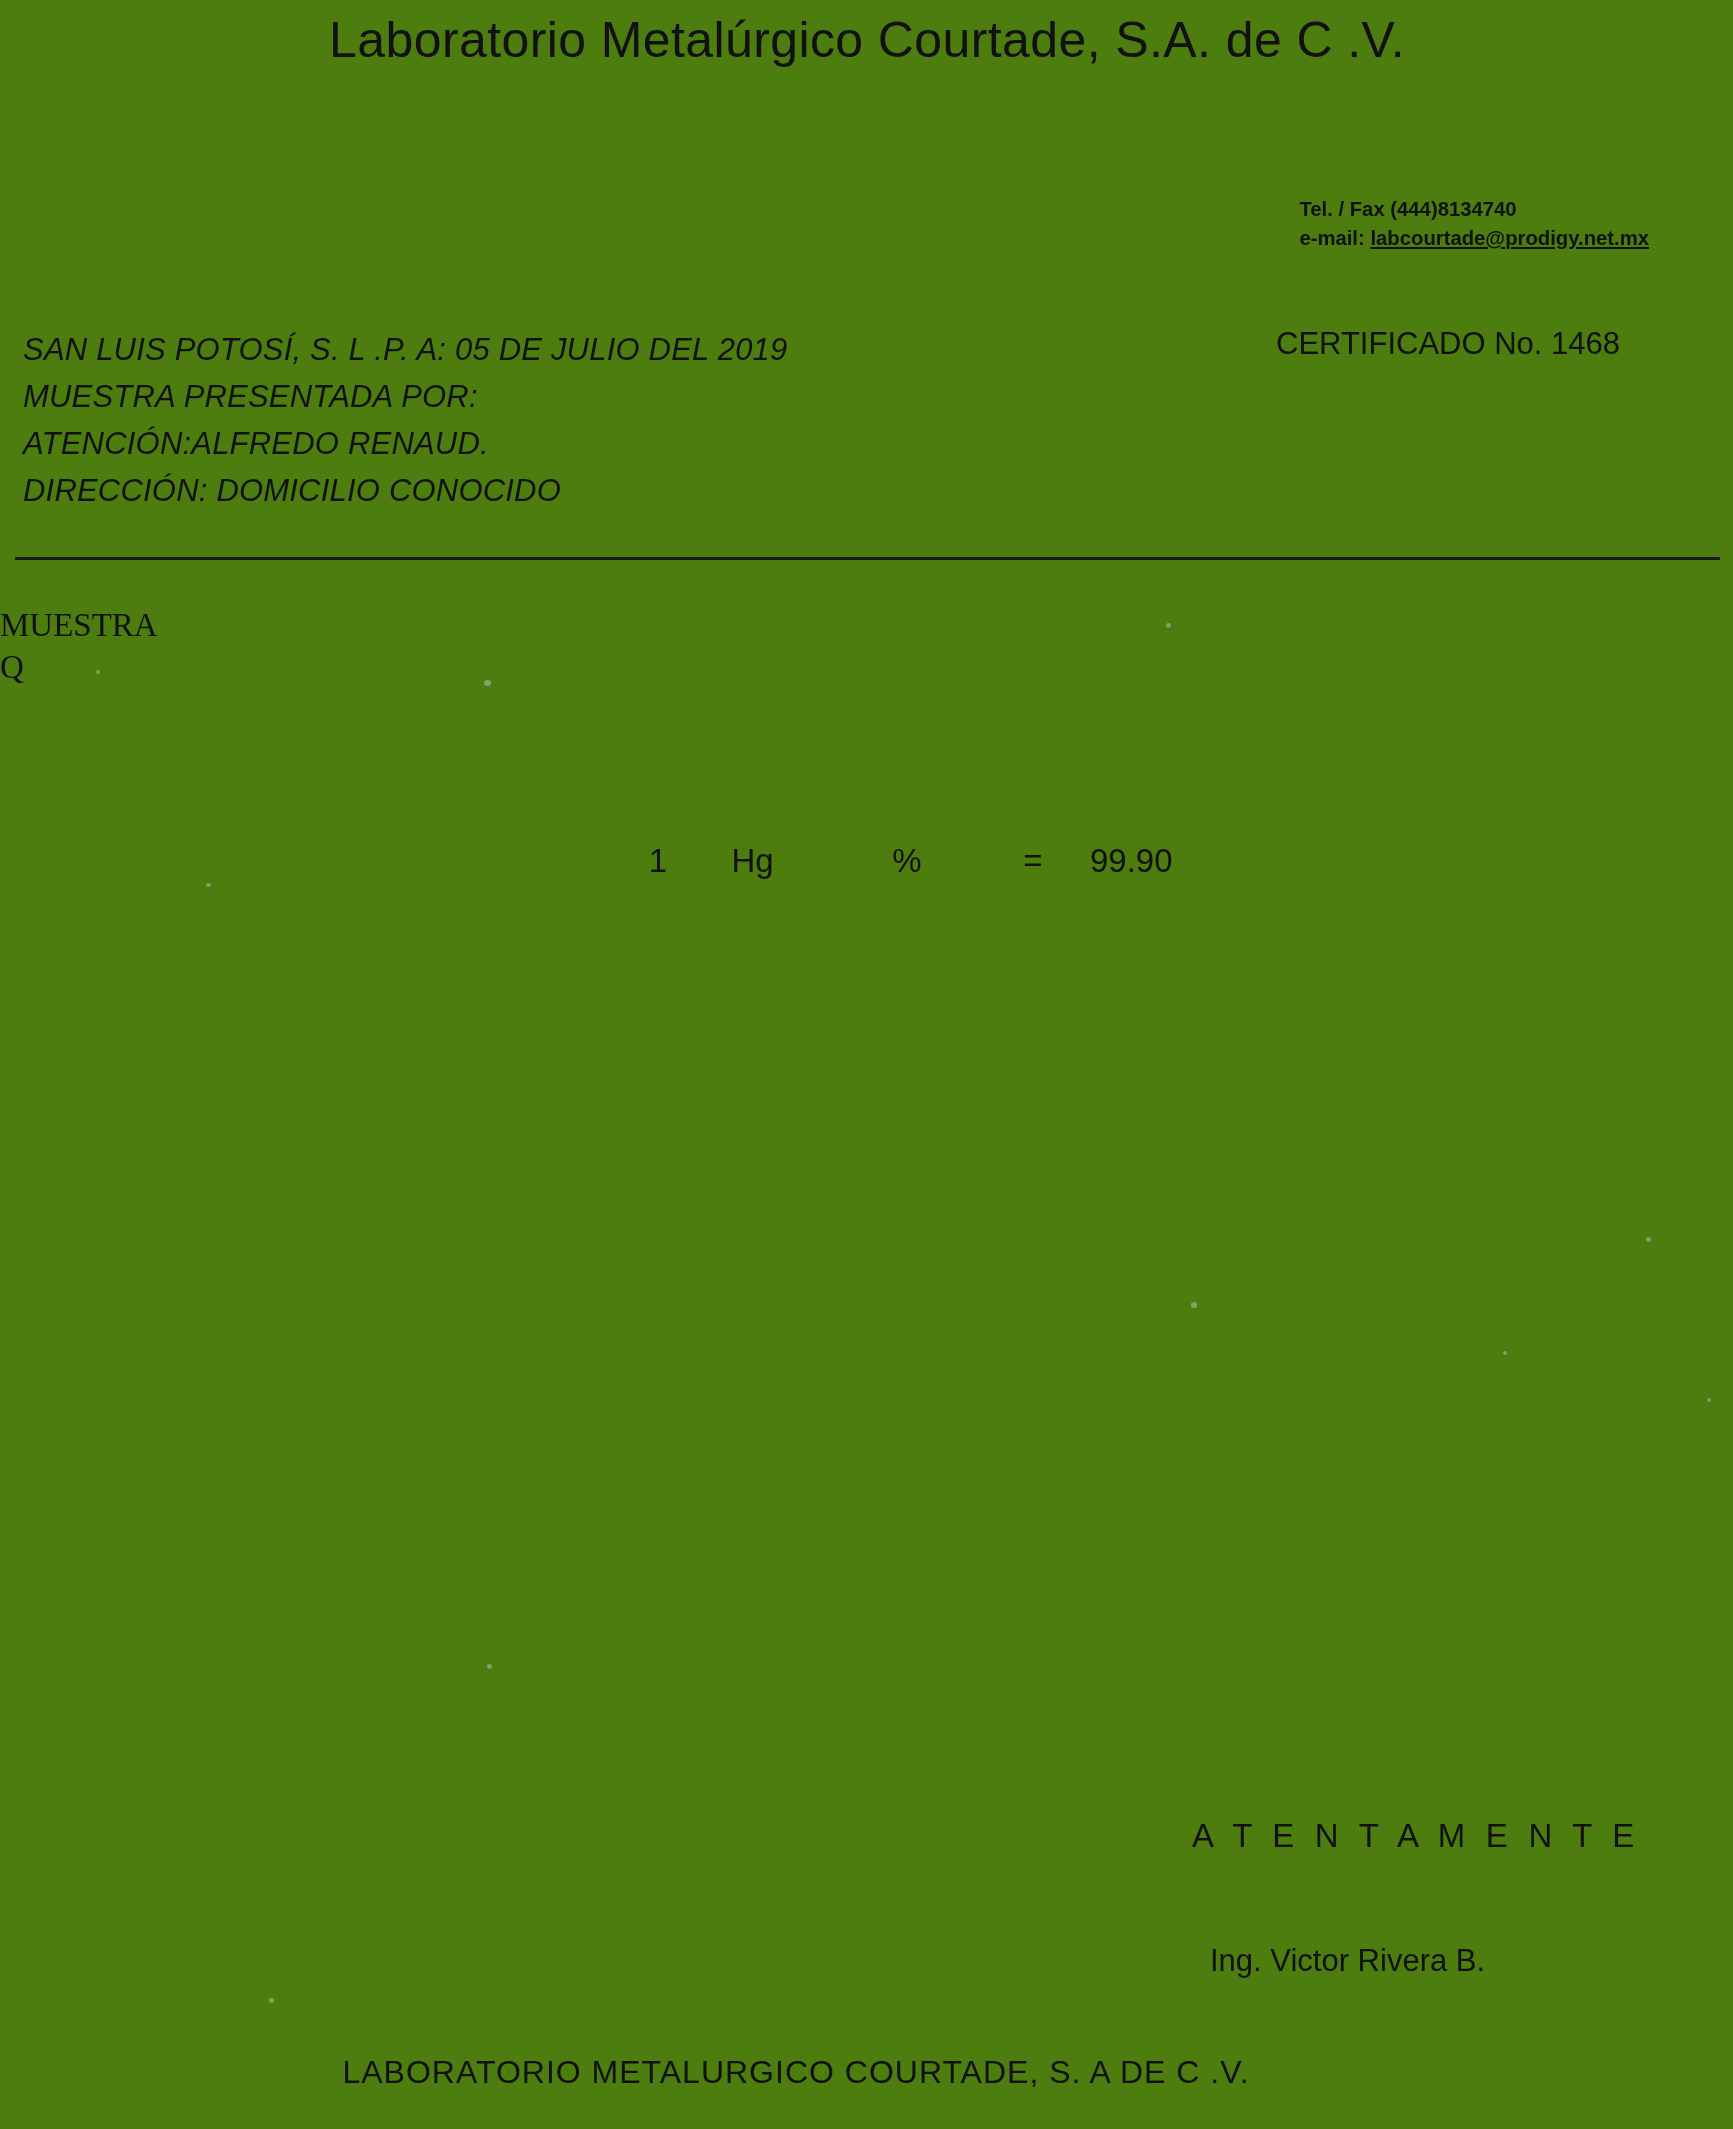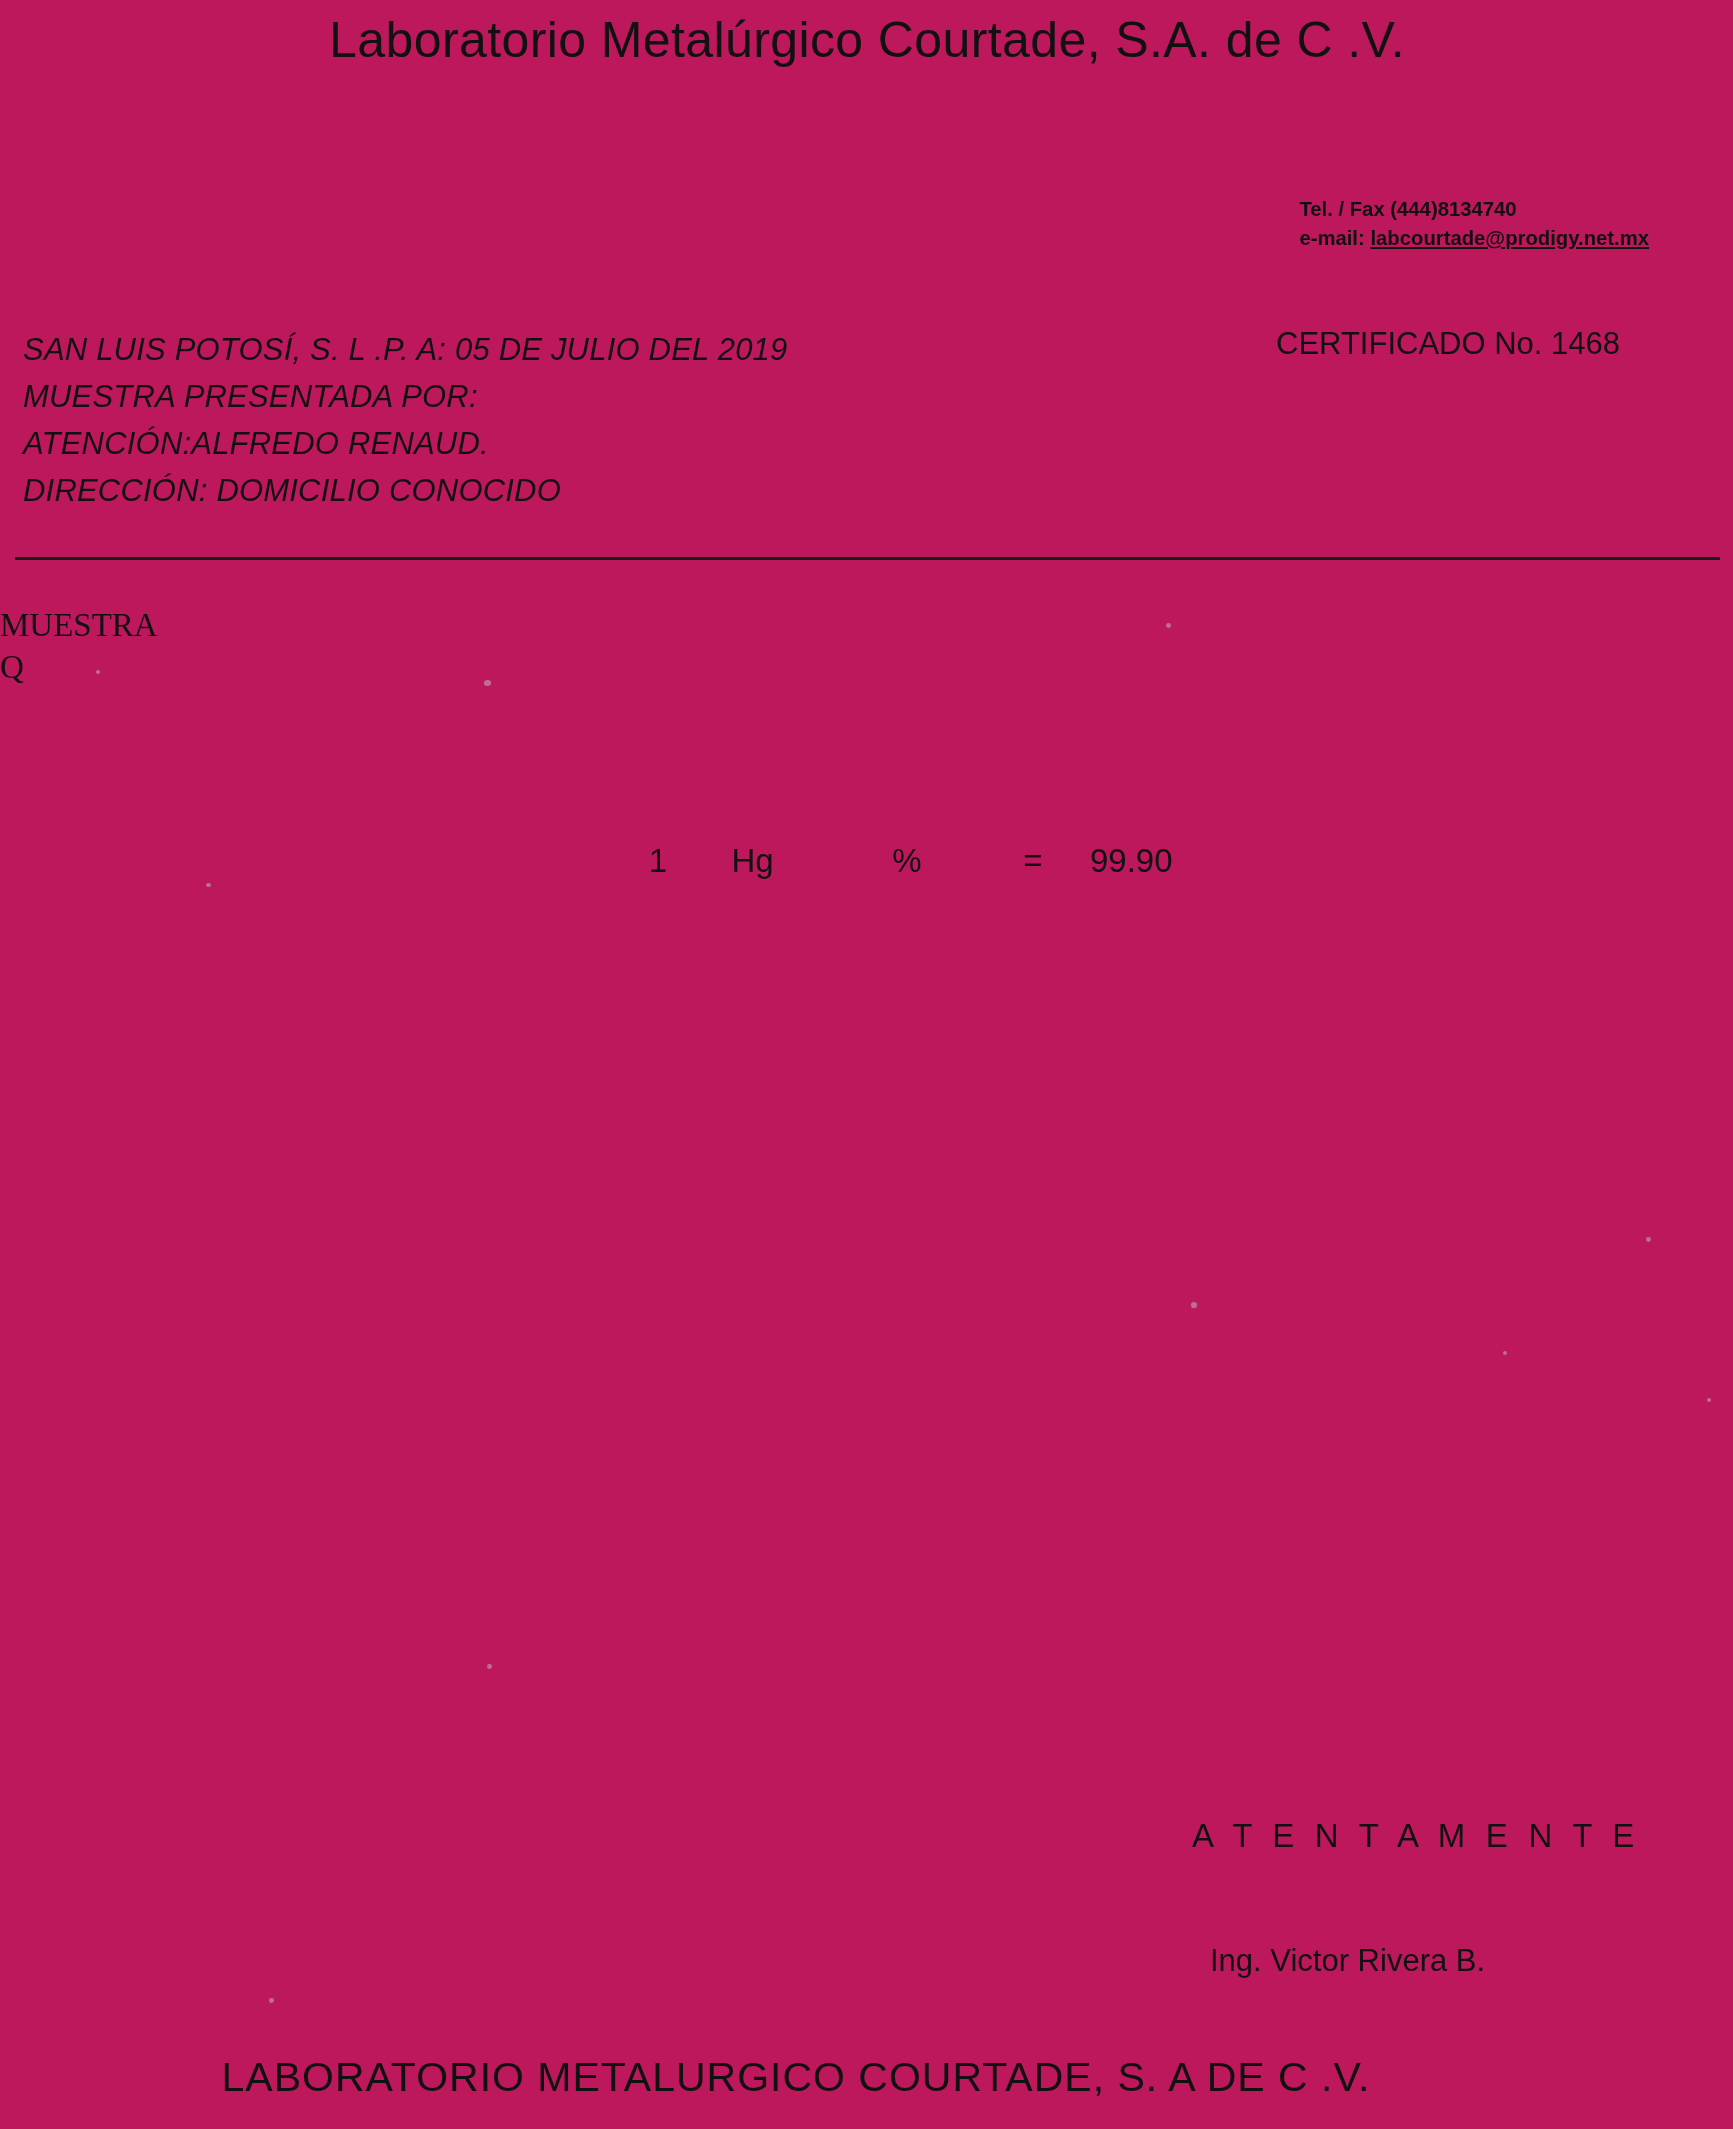--- a/index.html
+++ b/index.html
@@ -12,21 +12,21 @@
     height: 2129px;
     position: relative;
     font-family: "Liberation Sans", sans-serif;
     color: #111111;
     overflow: hidden;
   }
 
   .page {
     position: absolute;
     inset: 0;
-    background: #be185d;
+    background: #4d7c0f;
   }
 
   
   .company-title {
     position: absolute;
     top: 11.4px;
     left: 0;
     width: 1734px;
     text-align: center;
     font-size: 50px;
@@ -133,21 +133,21 @@
     left: 1210px;
     font-size: 31px;
     white-space: nowrap;
   }
   .footer-company {
     position: absolute;
     top: 2054px;
     left: 0;
     width: 1592px;
     text-align: center;
-    font-size: 41px;
+    font-size: 32px;
     letter-spacing: 1px;
     white-space: nowrap;
   }
 
   
   .speck {
     position: absolute;
     background: #b9b9b9;
     border-radius: 50%;
     opacity: 0.55;

